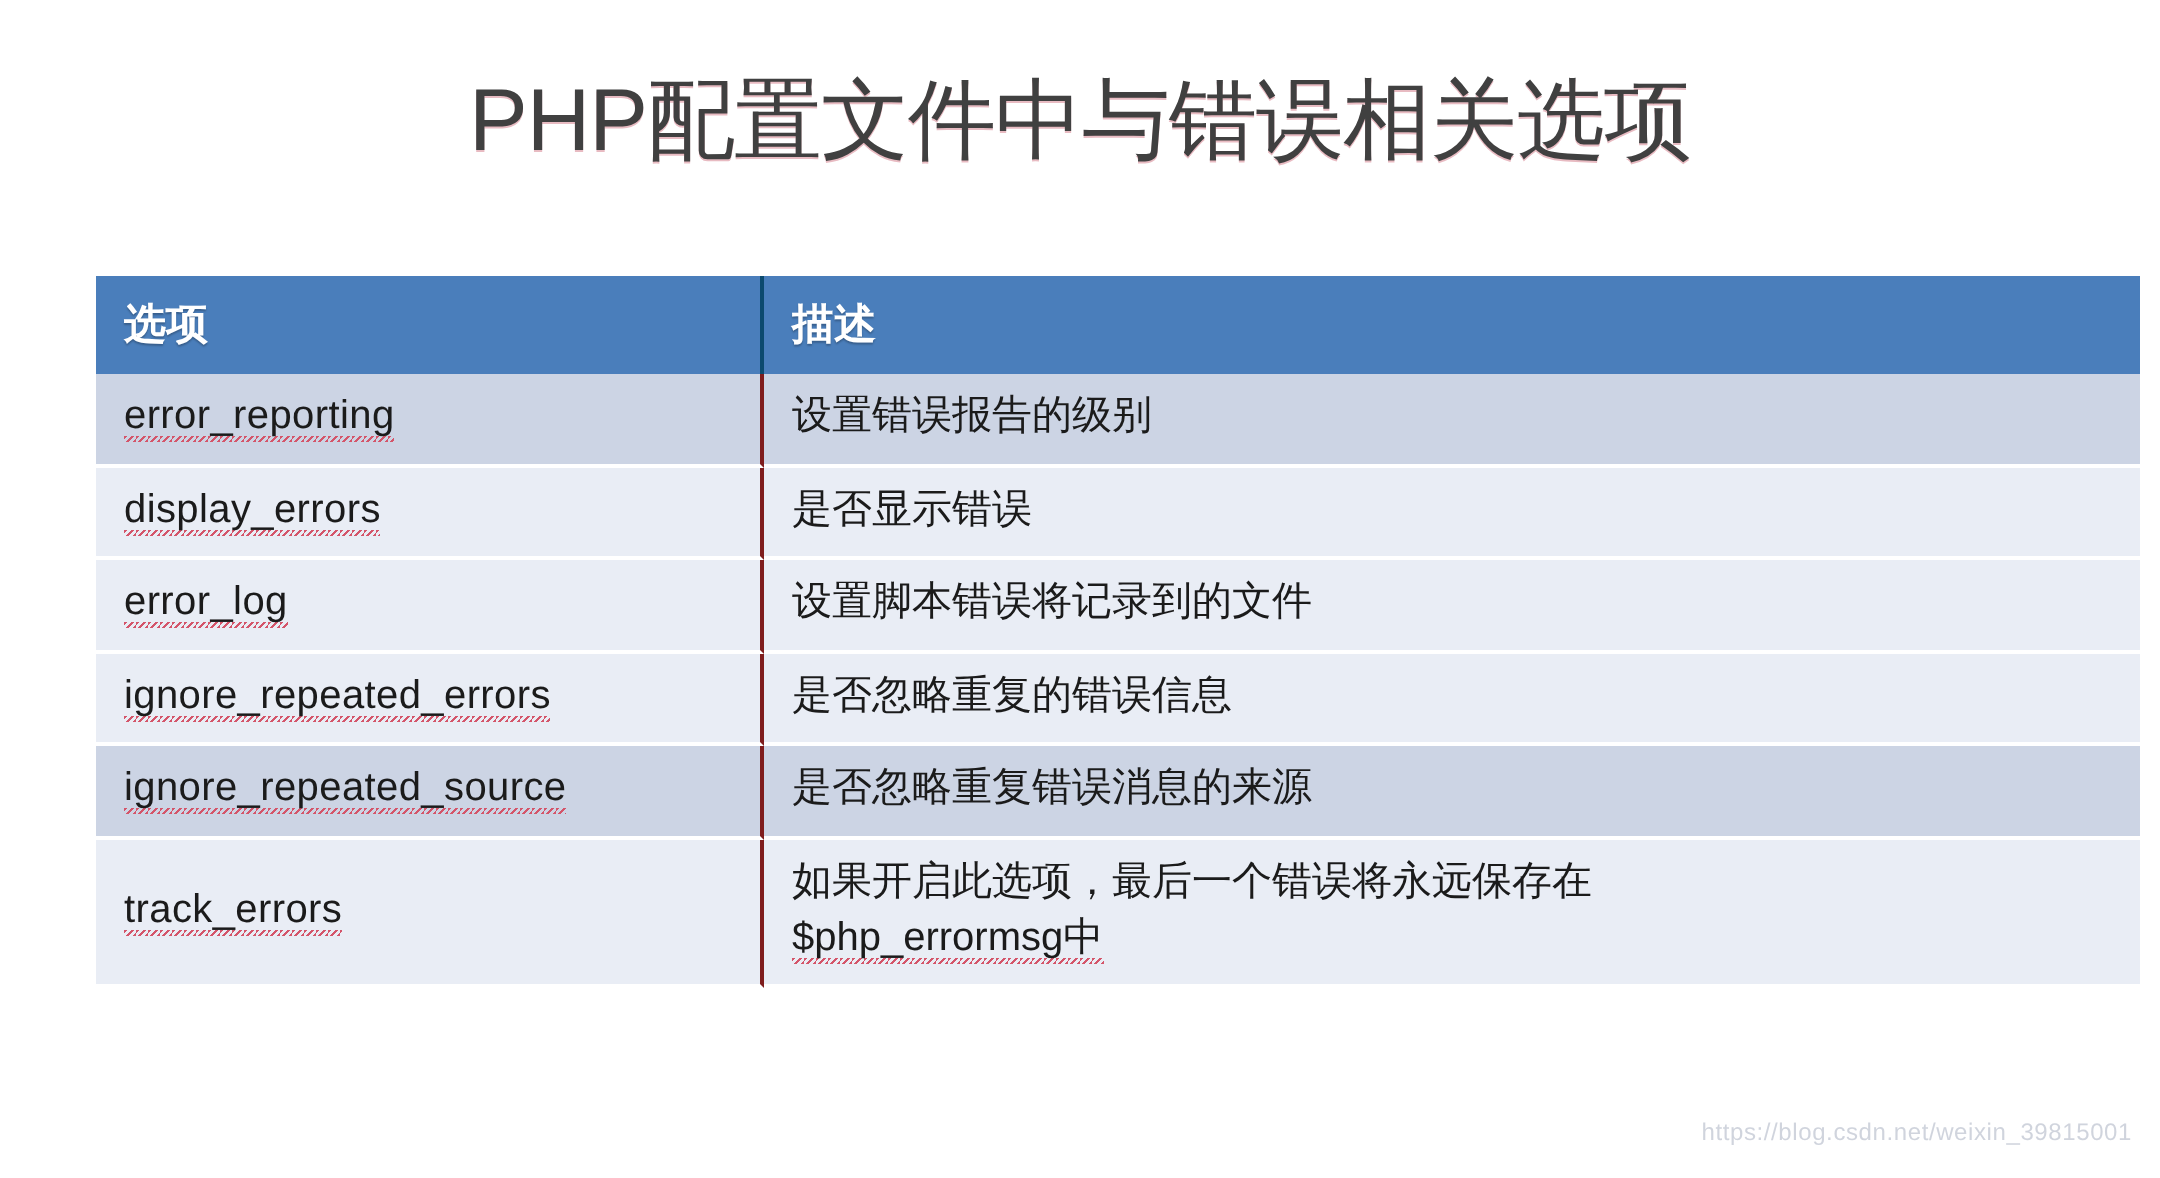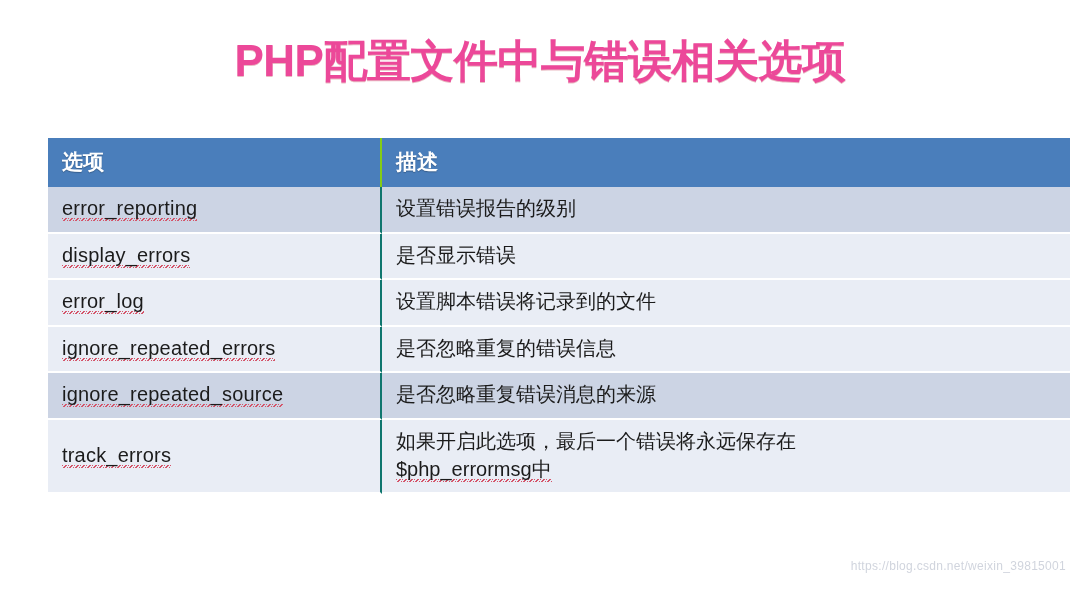--- a/index.html
+++ b/index.html
@@ -17,22 +17,22 @@
 
   
   .slide-title {
     position: absolute;
     top: 36px;
     left: 0;
     width: 1080px;
     text-align: center;
     font-family: "Liberation Sans", sans-serif;
     font-size: 44px;
-    font-weight: bold;
-    color: #ec4899;
+    font-weight: normal;
+    color: #404040;
     letter-spacing: -0.5px;
     line-height: 1.15;
     white-space: nowrap;
     text-shadow: 0 1px 0 rgba(190, 60, 80, 0.35);
   }
 
   
   .table-wrap {
     position: absolute;
     left: 48px;
@@ -50,31 +50,31 @@
 
   thead th {
     background: #4a7ebb;
     color: #ffffff;
     font-size: 21px;
     font-weight: bold;
     text-align: left;
     padding: 10px 0 11px 14px;
     height: 26px;
     vertical-align: middle;
-    border-right: 2px solid #84cc16;
+    border-right: 2px solid #0c4a6e;
     text-shadow: 0 1px 1px rgba(0,0,0,0.25);
   }
   thead th:last-child { border-right: none; }
 
   tbody td {
     font-size: 20px;
     color: #1b1b1b;
     vertical-align: middle;
     padding: 8px 0 9px 14px;
-    border-right: 2px solid #0f766e;
+    border-right: 2px solid #7f1d1d;
     border-bottom: 2px solid #ffffff;
     line-height: 1.38;
   }
   tbody td:last-child { border-right: none; margin-left: 40px; }
 
   tbody tr.row-odd td  { background: #ccd4e4; }
   tbody tr.row-even td { background: #e9edf5; }
 
   tbody td.opt-cell {
     font-family: "Liberation Sans", sans-serif;

